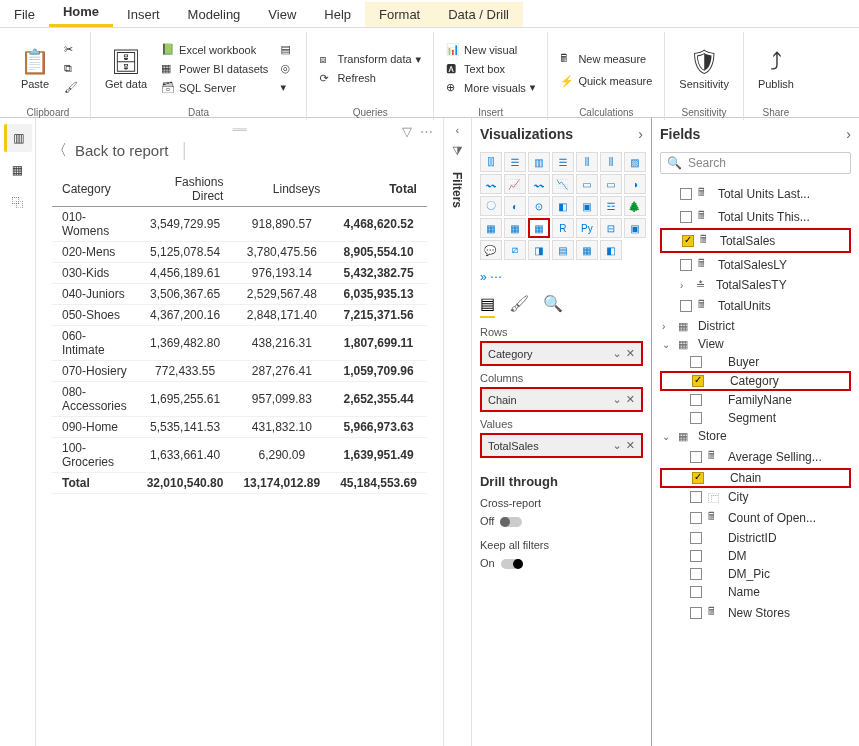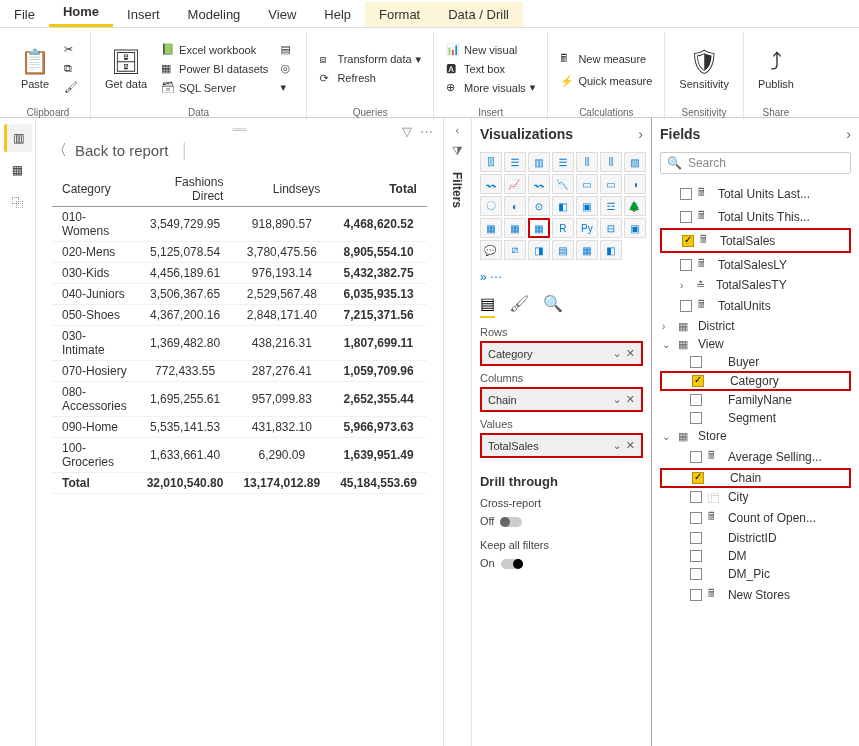--- a/index.html
+++ b/index.html
@@ -272,21 +272,21 @@
             <td>2,529,567.48</td>
             <td style="font-weight: 700;">6,035,935.13</td>
           </tr>
           <tr>
             <td>050-Shoes</td>
             <td>4,367,200.16</td>
             <td>2,848,171.40</td>
             <td style="font-weight: 700;">7,215,371.56</td>
           </tr>
           <tr>
-            <td>030-Intimate</td>
+            <td>060-Intimate</td>
             <td>1,369,482.80</td>
             <td>438,216.31</td>
             <td style="font-weight: 700;">1,807,699.11</td>
           </tr>
           <tr>
             <td>070-Hosiery</td>
             <td>772,433.55</td>
             <td>287,276.41</td>
             <td style="font-weight: 700;">1,059,709.96</td>
           </tr>
@@ -512,19 +512,24 @@
           <span class="fi"></span>
           <span>DM</span>
         </div>
       <div class="frow indent2">
           <span class="cb"></span>
           <span class="fi"></span>
           <span>DM_Pic</span>
         </div>
       <div class="frow indent2">
           <span class="cb"></span>
+          <span class="fi"></span>
+          <span>Name</span>
+        </div>
+      <div class="frow indent2">
+          <span class="cb"></span>
           <span class="fi">🖩</span>
           <span>New Stores</span>
         </div>
     </div>
   </div>
 
 </div>
 
 </body></html>

